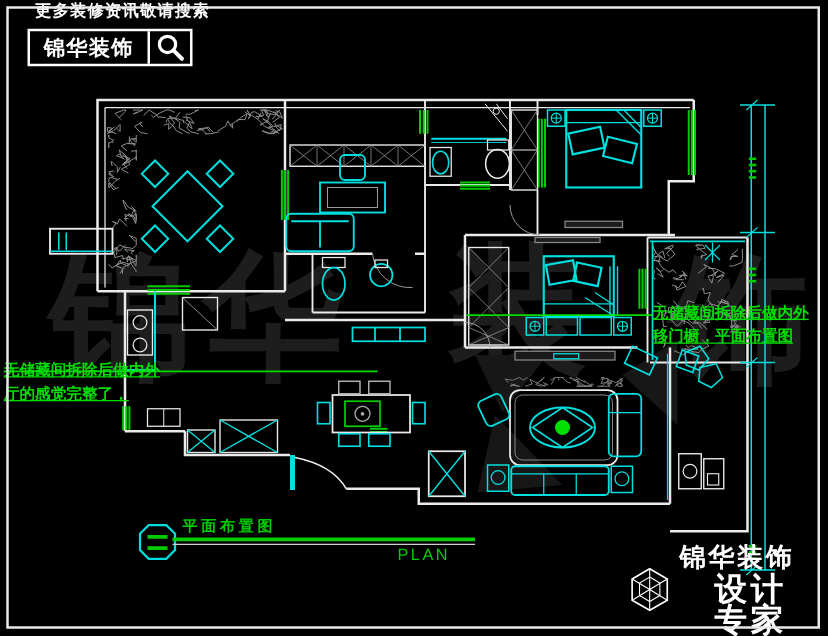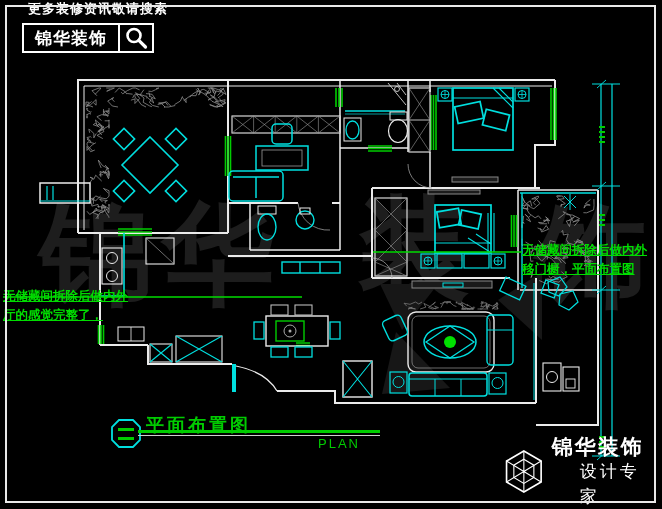--- a/index.html
+++ b/index.html
@@ -12,30 +12,30 @@
       font-family:"DejaVu Sans",sans-serif;letter-spacing:0;user-select:none;}
   
   .hdr{position:absolute;left:22px;top:0;color:#fff;}
   .hdr .tag{font-size:13px;font-weight:bold;letter-spacing:1px;margin-left:6px;}
   .hdr .box{margin-top:5px;width:128px;height:26px;border:2px solid #fff;display:flex;align-items:stretch;}
   .hdr .brand{flex:1;display:flex;align-items:center;justify-content:center;font-size:17px;font-weight:bold;letter-spacing:1px;border-right:2px solid #fff;}
   .hdr .mag{width:32px;display:flex;align-items:center;justify-content:center;}
   
   .ann{position:absolute;color:var(--ann,#00dd00);font-size:12.5px;font-weight:bold;line-height:19px;white-space:nowrap;text-decoration:underline;}
   
-  .ttl{position:absolute;left:146px;top:413px;color:var(--green,#00cc00);font-size:18px;font-weight:bold;letter-spacing:3px;}
+  .ttl{position:absolute;left:146px;top:413px;color:var(--green,#00cc00);font-size:12px;font-weight:bold;letter-spacing:3px;}
   .plantxt{position:absolute;left:318px;top:436px;color:var(--green,#00cc00);font-size:13px;font-weight:normal;letter-spacing:2px;}
   .uline1{position:absolute;left:138px;top:430px;width:242px;height:2.5px;background:var(--green,#00cc00);}
   .uline2{position:absolute;left:138px;top:434.5px;width:242px;height:1px;background:#cfcfcf;}
   
   .logo{position:absolute;left:502px;top:434px;width:148px;color:#fff;}
   .logo .row{display:flex;align-items:center;gap:6px;}
   .logo .names{display:flex;flex-direction:column;line-height:25px;}
   .logo .nm1{font-size:21px;font-weight:bold;letter-spacing:2px;}
-  .logo .nm2{font-size:17px;font-weight:normal;letter-spacing:3px;margin-left:28px;}
+  .logo .nm2{font-size:26px;font-weight:bold;letter-spacing:3px;margin-left:28px;}
 </style>
 </head>
 <body>
 
 <div class="stage" style="--bg: #000000; --wall: #ebebeb; --cyan: #00dfdf; --green: #00cc00; --ann: #00dd00; --wm: #1d1d1d;">
 
   <div class="wm" style="left:40px;top:198px">锦</div>
   <div class="wm" style="left:162px;top:198px">华</div>
   <div class="wm" style="left:358px;top:192px">装</div>
   <div class="wm" style="left:536px;top:200px">饰</div>

